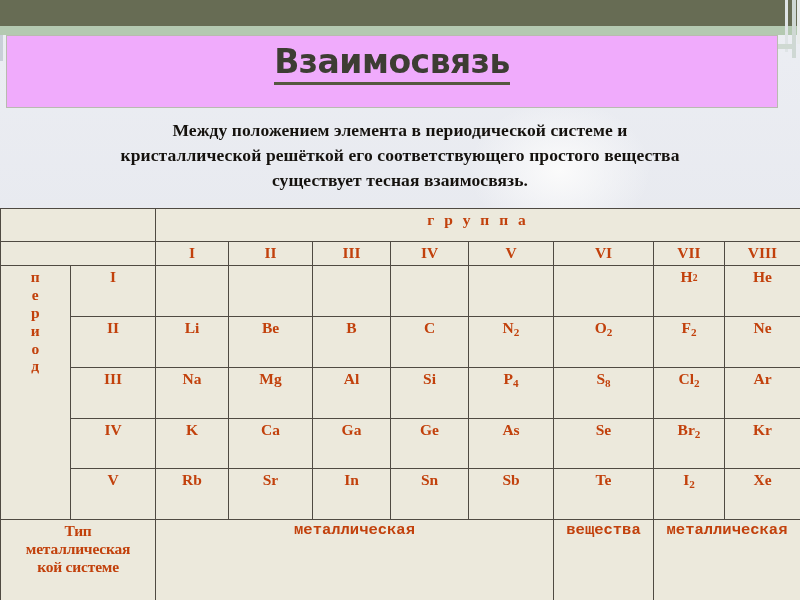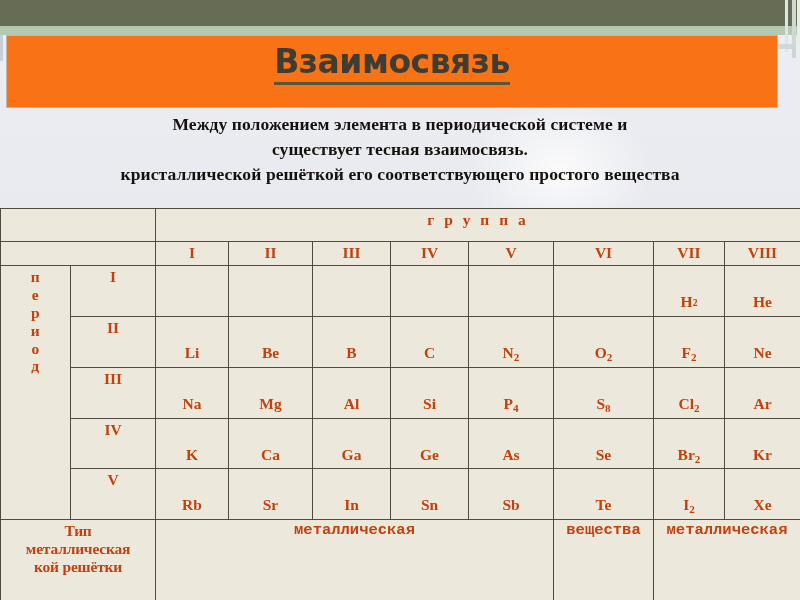--- a/index.html
+++ b/index.html
@@ -66,21 +66,21 @@
     left: 0; top: 35px;
     width: 3px; height: 26px;
     background: #c9cfd8;
   }
 
   
   .title-box {
     position: absolute;
     left: 6px; top: 35px;
     width: 772px; height: 73px;
-    background: #f97316;
+    background: #f0abfc;
     border: 1px solid #b9bab0;
     box-sizing: border-box;
     display: flex;
     align-items: flex-start;
     justify-content: center;
   }
   .title-text {
     font-family: "DejaVu Sans", sans-serif;
     font-size: 33px;
     font-weight: 600;
@@ -88,21 +88,21 @@
     letter-spacing: -0.5px;
     margin-top: 9px;
     border-bottom: 3px solid #55583f;
     padding-bottom: 2px;
     line-height: 1.05;
   }
 
   
   .subtitle {
     position: absolute;
-    left: 18px; top: 112px;
+    left: 18px; top: 118px;
     width: 764px;
     text-align: center;
     font-family: "Liberation Serif", serif;
     font-weight: bold;
     font-size: 17.5px;
     color: #15120e;
     line-height: 1.42;
     letter-spacing: 0.1px;
   }
 
@@ -178,42 +178,42 @@
     vertical-align: baseline;
     position: relative;
     top: 3px;
   }
   sup.hi {
     font-size: 0.62em;
     vertical-align: baseline;
     position: relative;
     top: -1px;
   }
-  .cell-el { display: block; margin-top: 25px; }
+  .cell-el { display: block; }
 </style>
 </head>
 <body>
 
 <div class="slide-bg"></div>
 <div class="band-olive"></div>
 <div class="band-sage"></div>
 <div class="edge-stripe-1"></div>
 <div class="edge-stripe-2"></div>
 <div class="edge-stripe-3"></div>
 <div class="edge-stripe-4"></div>
 <div class="left-edge"></div>
 
 <div class="title-box">
   <div class="title-text">Взаимосвязь</div>
 </div>
 
 <div class="subtitle">
   <div>Между положением элемента в периодической системе и</div>
+  <div>кристаллической решёткой его соответствующего простого вещества</div>
   <div>существует  тесная взаимосвязь.</div>
-  <div>кристаллической решёткой его соответствующего простого вещества</div>
 </div>
 
 <div class="table-wrap">
   <table class="pt">
     <colgroup>
       <col style="width:70px">
         <col style="width:85px">
       <col style="width:73px">
         <col style="width:84px">
         <col style="width:78px">
@@ -371,21 +371,21 @@
           </td>
         <td>
             <span class="cell-el">Xe</span>
           </td>
       </tr>
 
       <tr style="height:94px">
         <td class="type-label" colspan="2">
             <div>Тип</div>
             <div>металлическая</div>
-            <div>кой  решётки</div>
+            <div>кой  системе</div>
           </td>
         <td class="lattice" colspan="5">металлическая</td>
         <td class="lattice gray">вещества</td>
         <td class="lattice" colspan="2">металлическая</td>
       </tr>
     </tbody>
   </table>
 </div>
 
 </body></html>

